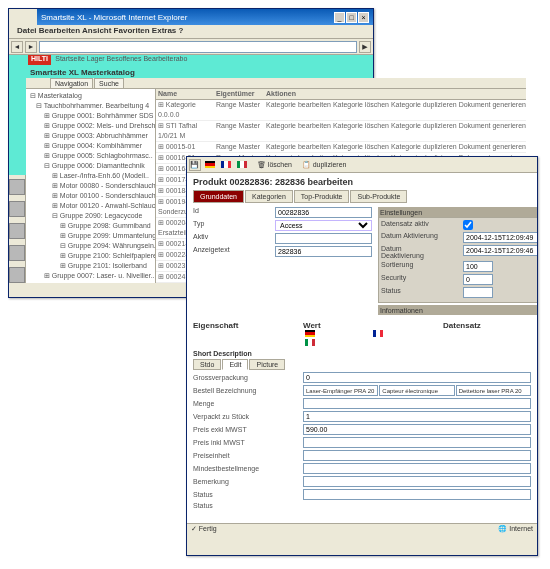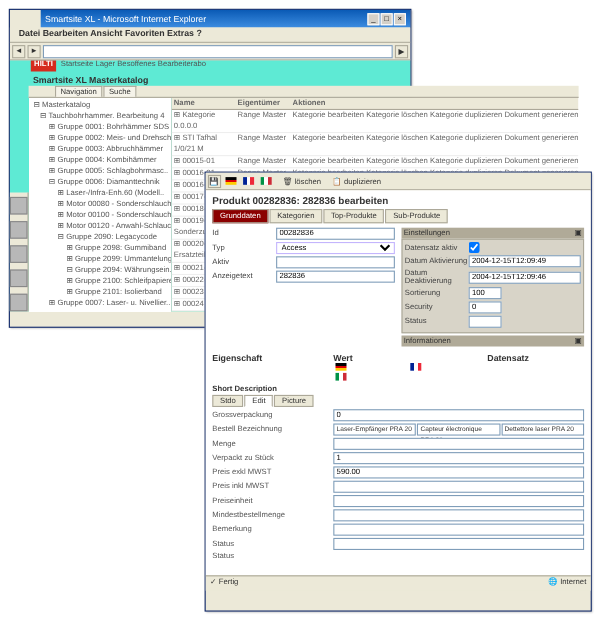--- a/index.html
+++ b/index.html
@@ -35,21 +35,21 @@
 .lc1 { width:60px; padding-left:2px; } .lc2 { width:50px; } .lc3 { flex:1; white-space:nowrap; overflow:hidden; }
 .lh { background:#ece9d8; font-weight:bold; border-bottom:1px solid #aca899; }
 
 .content2 { height:calc(100% - 48px); background:#fff; overflow:auto; padding:4px 6px; }
 .hdr2 { font-weight:bold; font-size:9px; margin-bottom:3px; }
 .tabs2 { display:flex; gap:1px; margin-bottom:4px; }
 .tab2 { font-size:7px; padding:2px 6px; border:1px solid #aca899; background:#ece9d8; cursor:pointer; }
 .tab2.act { background:#8b0000; color:#fff; }
 .two { display:flex; gap:6px; margin-bottom:6px; }
 .col { flex:1; }
-.frow { display:flex; align-items:center; margin-bottom:2px; font-size:7px; }
+.frow { display:flex; align-items:flex-start; margin-bottom:2px; font-size:7px;gap:24px; }
 .flab { width:58px; color:#444; }
 .finp { flex:1; height:11px; border:1px solid #7f9db9; background:#fff; font-size:7px; padding:0 2px; }
 .fsel { flex:1; height:11px; border:1px solid #c4b5fd; background:#fff; font-size:7px; }
 .fchk { width:10px; height:10px; }
 .box { border:1px solid #aca899; background:#d8d4c8; padding:2px; }
 .boxh { background:#b0aa98; font-size:7px; padding:1px 2px; display:flex; justify-content:space-between; align-items:center; }
 .flag { display:inline-block; width:10px; height:7px; margin:0 2px; }
 .fde { background:linear-gradient(#000 33%,#d00 33% 66%,#fc0 66%); }
 .ffr { background:linear-gradient(90deg,#002395 33%,#fff 33% 66%,#ed2939 66%); }
 .fit { background:linear-gradient(90deg,#009246 33%,#fff 33% 66%,#ce2b37 66%); }

